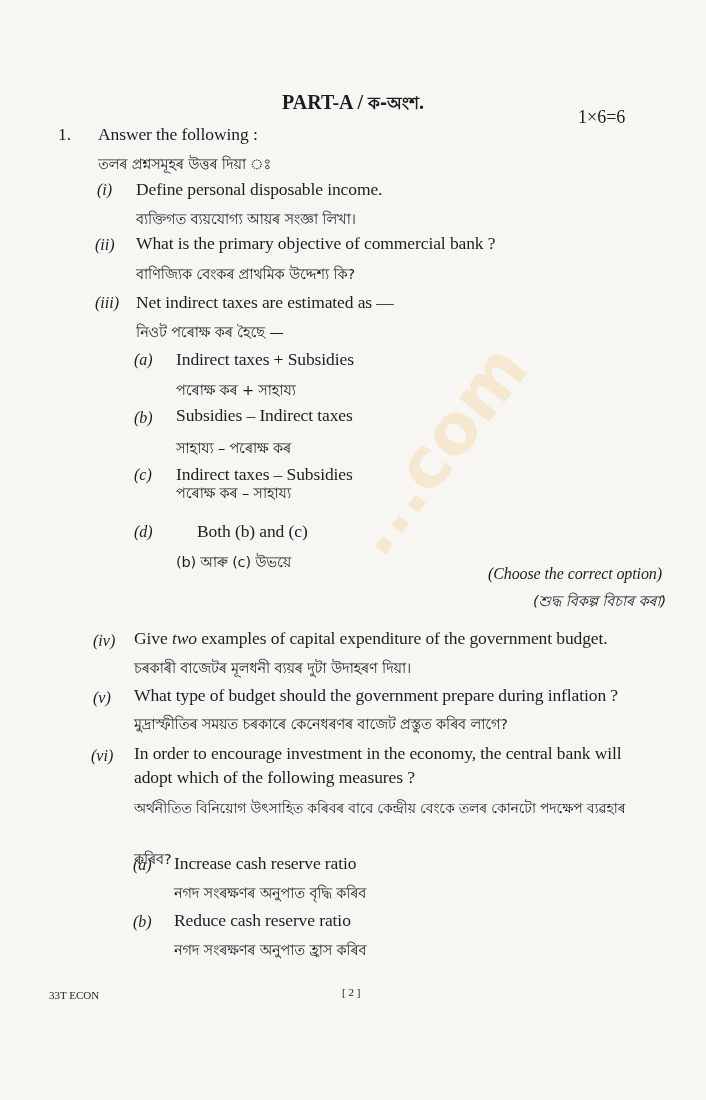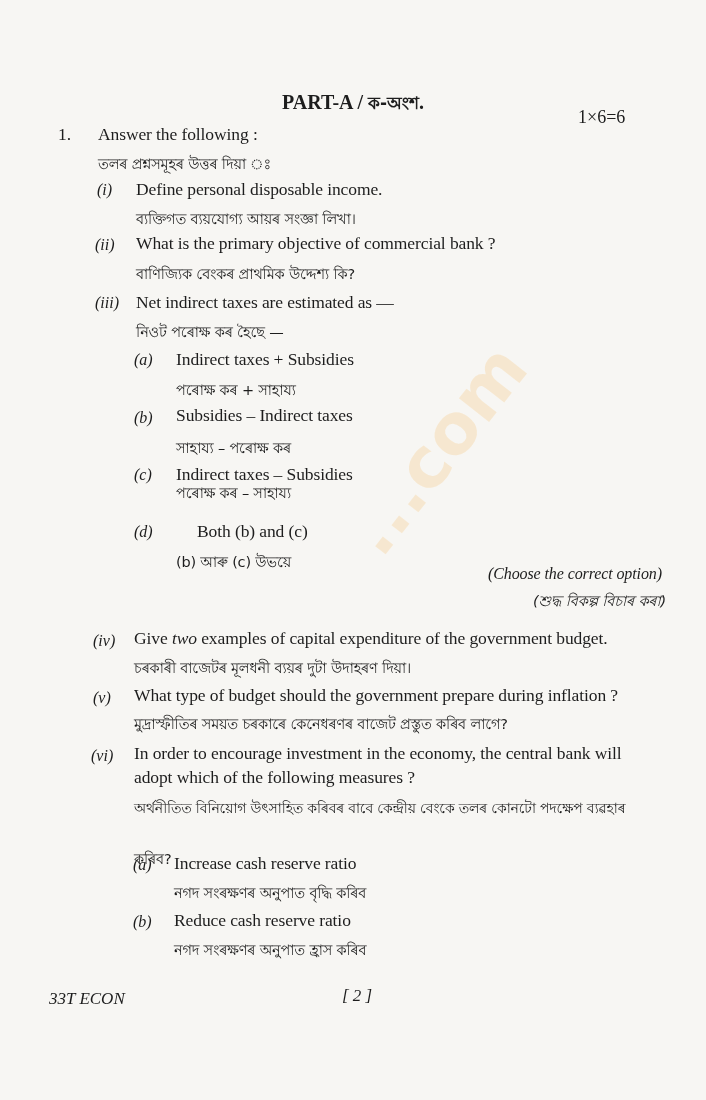--- a/index.html
+++ b/index.html
@@ -18,21 +18,21 @@
   .title { font-size: 20px; font-weight: bold; }
   .title .as-part { font-family: "DejaVu Sans", sans-serif; font-size: 17px; font-weight: bold; }
   .marks { font-size: 18px; }
   .italic { font-style: italic; }
   .watermark {
     position: absolute; left: 330px; top: 520px;
     font-family: "DejaVu Sans", sans-serif; font-weight: bold; font-size: 70px;
     color: #f6c47a; opacity: 0.28; transform: rotate(-52deg);
     transform-origin: left top; white-space: nowrap; pointer-events: none;
   }
-  .footer { font-size: 17px; font-style: italic; }
+  .footer { font-size: 11px; }
 </style>
 </head>
 <body>
 
 <div class="page">
 
   <div class="watermark">...com</div>
 
   <div class="abs title" style="left:282px; top:90px;">
     <span>PART-A /</span>

